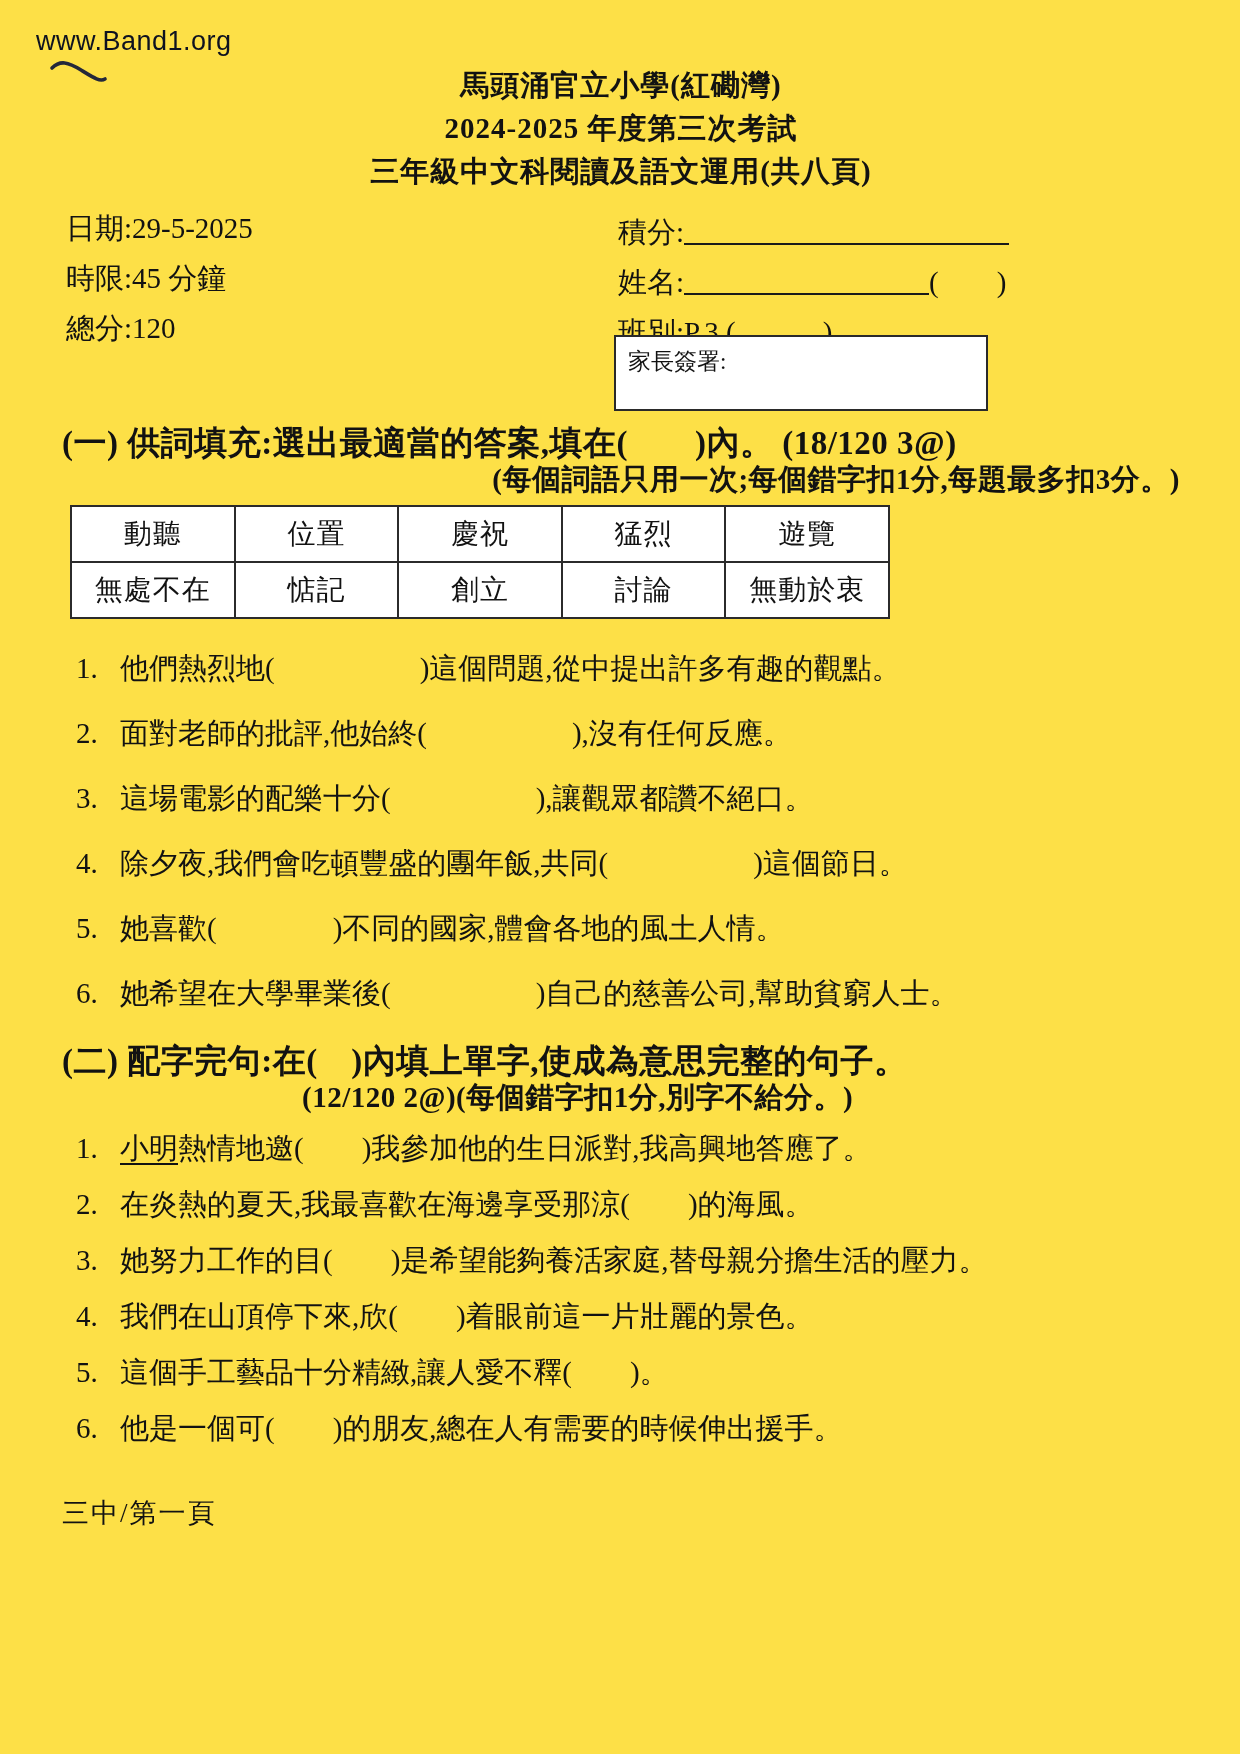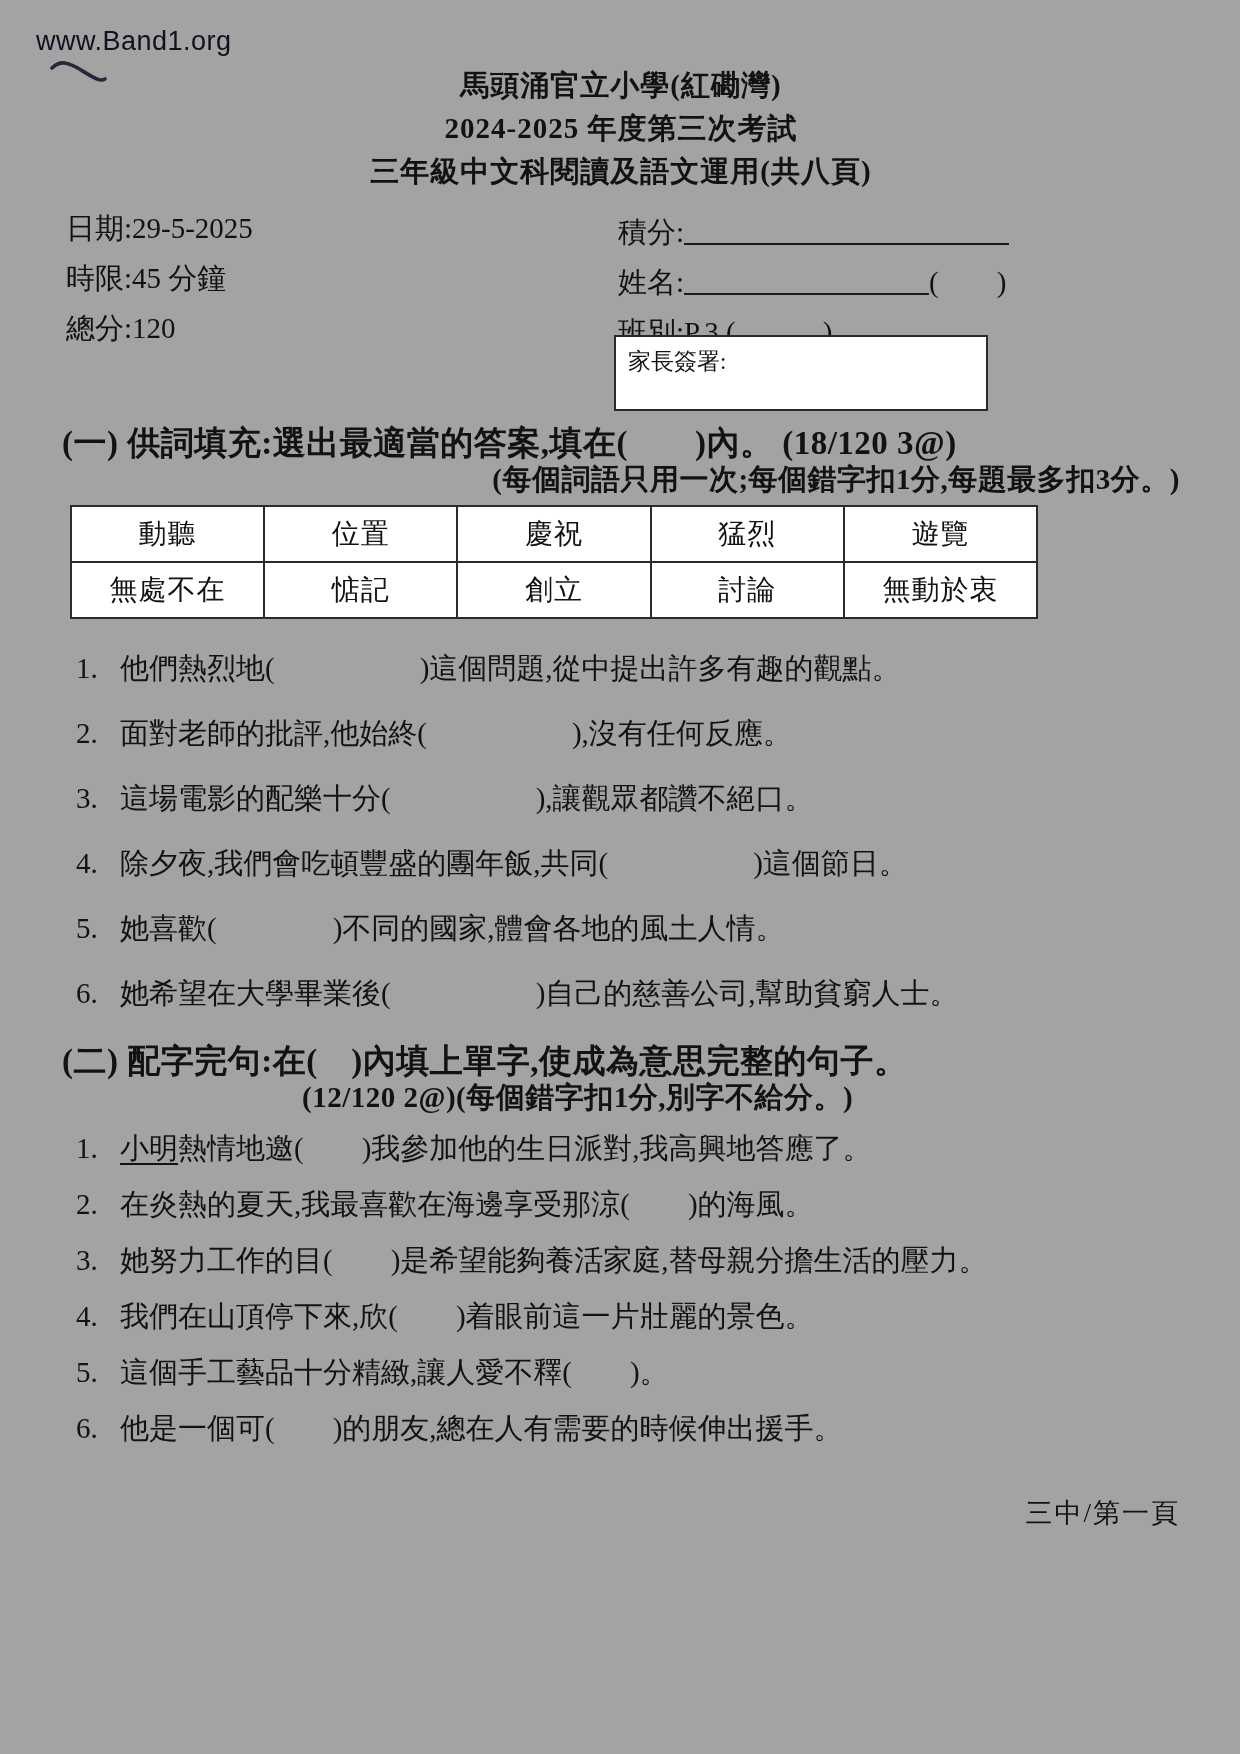--- a/index.html
+++ b/index.html
@@ -1,20 +1,20 @@
 <!DOCTYPE html>
 <html><head>
 <meta charset="utf-8">
 <style>
   * { margin:0; padding:0; box-sizing:border-box; }
   html,body { background:#ffffff; }
   body { font-family:"Liberation Serif","DejaVu Serif",serif; color:#121212; }
   .page {
     position:relative; width:1240px; height:1754px; margin:0 auto;
-    background:#a3a3a3; overflow:hidden;
+    background:#fde047; overflow:hidden;
     padding:0 60px 0 62px;
   }
   .watermark {
     position:absolute; top:26px; left:36px;
     font-family:"Liberation Sans","DejaVu Sans",sans-serif;
     font-size:27px; color:#0e1220; letter-spacing:0.5px;
   }
   .pen-mark { position:absolute; top:56px; left:48px; }
 
   .titles { margin-top:64px; text-align:center; font-size:29px; line-height:43px; font-weight:bold; letter-spacing:1px; }
@@ -31,36 +31,36 @@
     position:absolute; left:552px; top:132px; width:374px; height:76px;
     border:2px solid #2a2a2a; padding:10px 12px; font-size:23px; line-height:30px;
     background:#fff;
   }
 
   .sec-heading { margin-top:10px; font-size:33px; font-weight:bold; line-height:36px; letter-spacing:0.5px; }
   .sec-note { font-size:29px; font-weight:bold; line-height:36px; letter-spacing:0.5px; }
   .s1-note { padding-left:216px;text-align:right; }
   .s2-note { padding-left:240px; }
 
-  .word-table { border-collapse:collapse; margin:8px 0 0 8px; width:968px; table-layout:fixed; }
+  .word-table { border-collapse:collapse; margin:8px 0 0 8px; width:820px; table-layout:fixed; }
   .word-table td {
     border:2.5px solid #2b2b2b; height:56px; text-align:center;
     font-size:28px; letter-spacing:1px; background:#fff;
   }
 
   .q-list-1 { margin-top:34px; }
   .q-list-2 { margin-top:18px; }
   .q { display:flex; margin-left:14px; line-height:30px; font-size:29px; }
   .q-list-1 .q { margin-bottom:35px; }
   .q-list-2 .q { margin-bottom:26px; }
   .q-num { width:44px; flex:0 0 44px; }
   .q-text { white-space:pre-wrap; }
   .u { text-decoration:underline; text-underline-offset:5px; text-decoration-thickness:2px; }
 
-  .footer { margin-top:52px; text-align:right; font-size:27px; letter-spacing:2px; }
+  .footer { margin-top:52px; text-align:left; font-size:27px; letter-spacing:2px; }
 </style>
 </head>
 <body>
 
 <div class="page">
 
   <div class="watermark">www.Band1.org</div>
 
   <svg class="pen-mark" width="62" height="38" viewBox="0 0 62 38" aria-hidden="true">
     <path d="M4 12 C 12 4, 20 6, 33 14 S 52 26, 57 23" stroke="#24283a" stroke-width="3.6" fill="none" stroke-linecap="round"></path>

